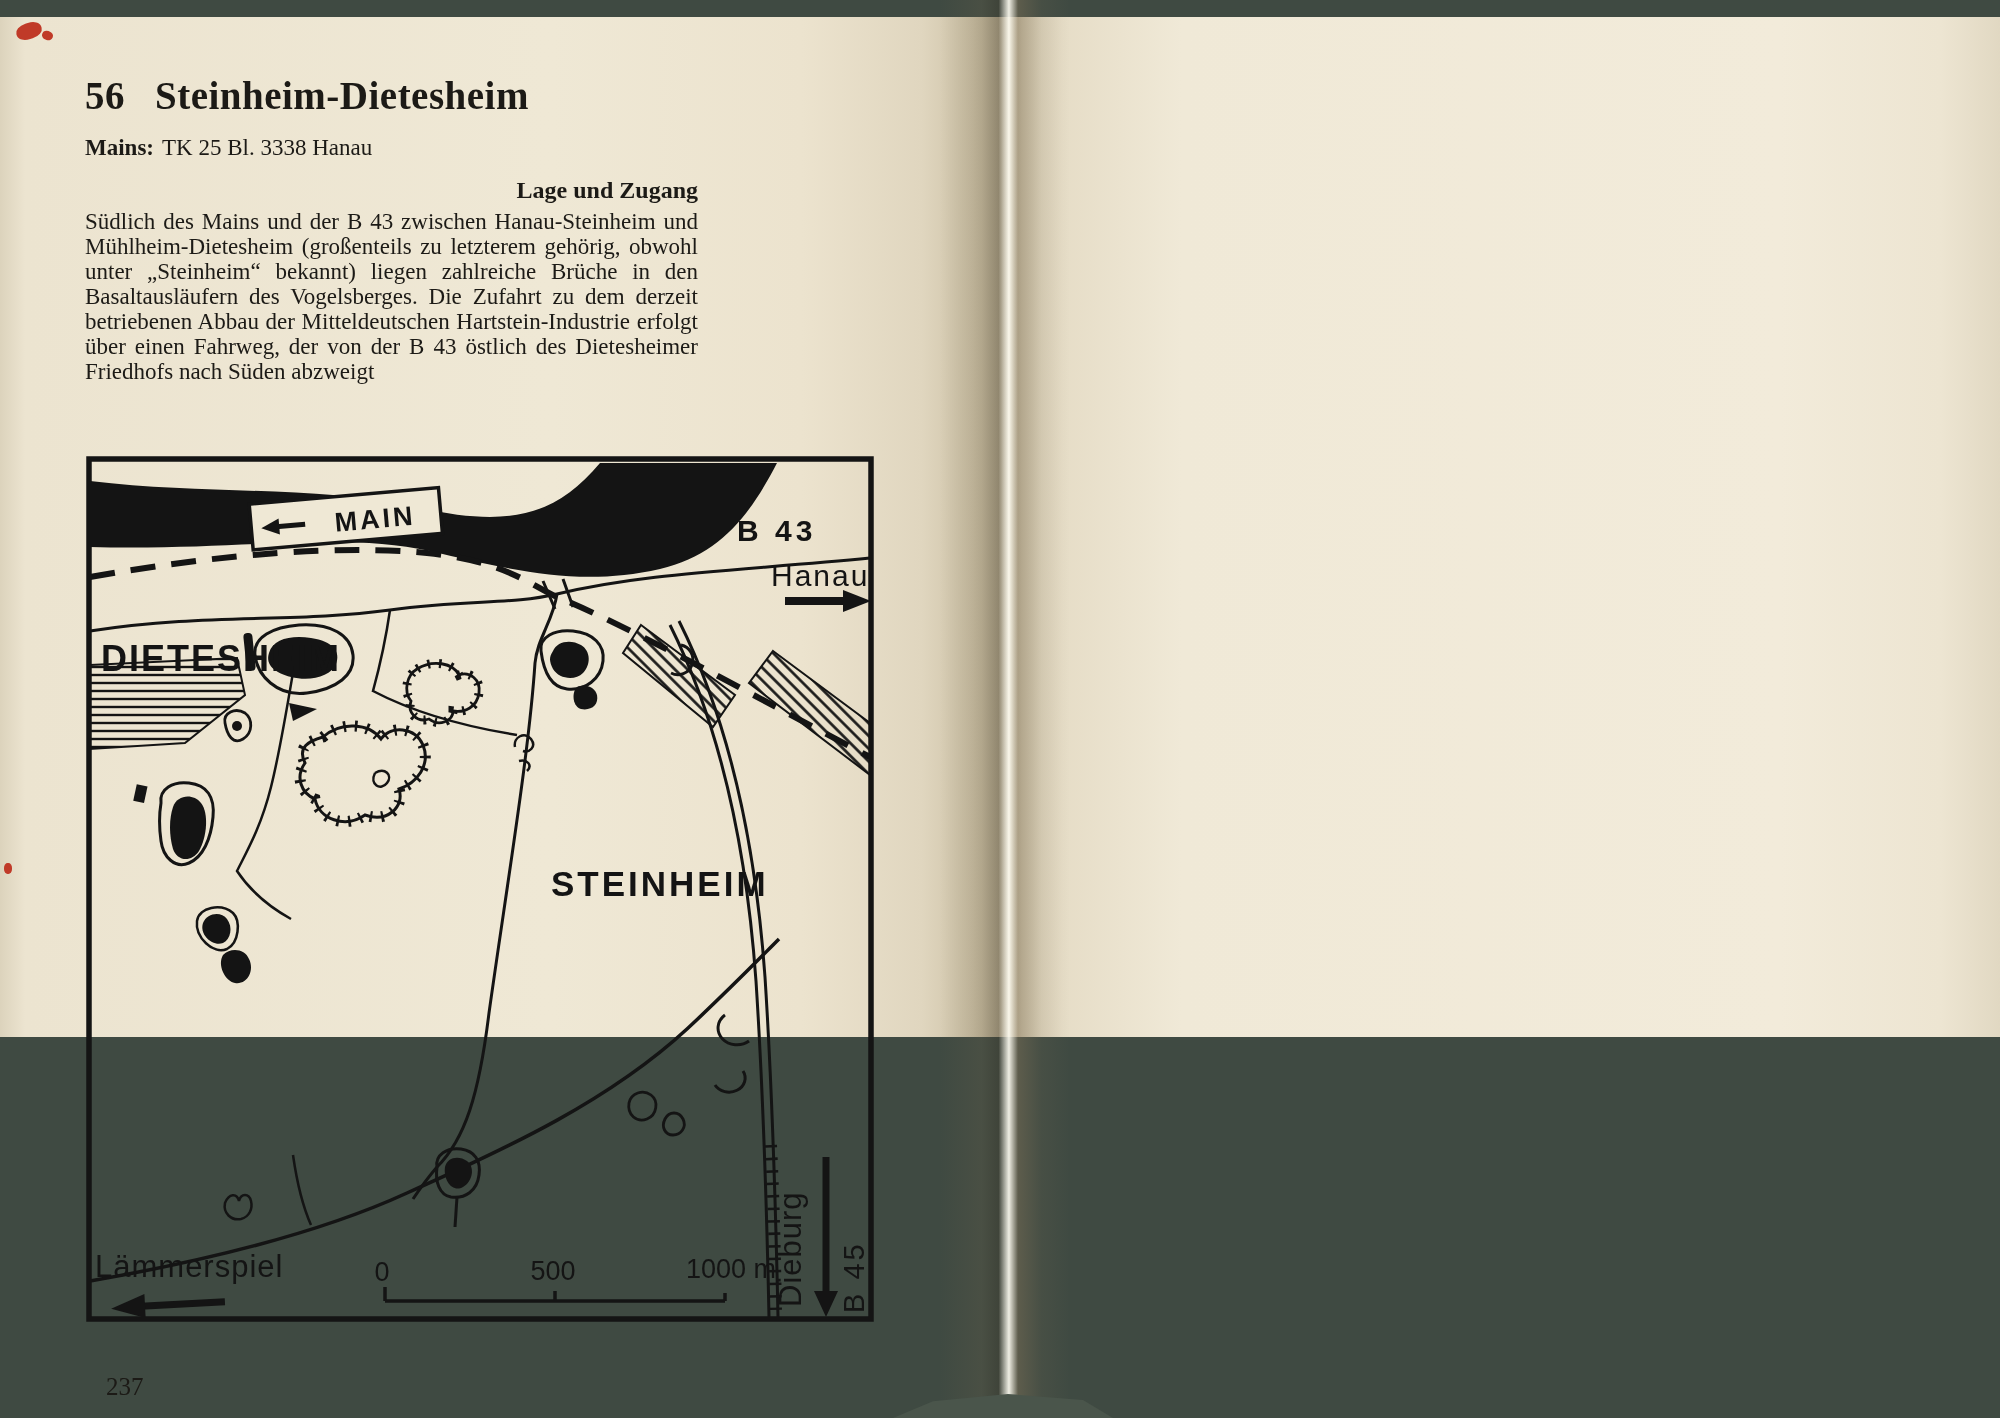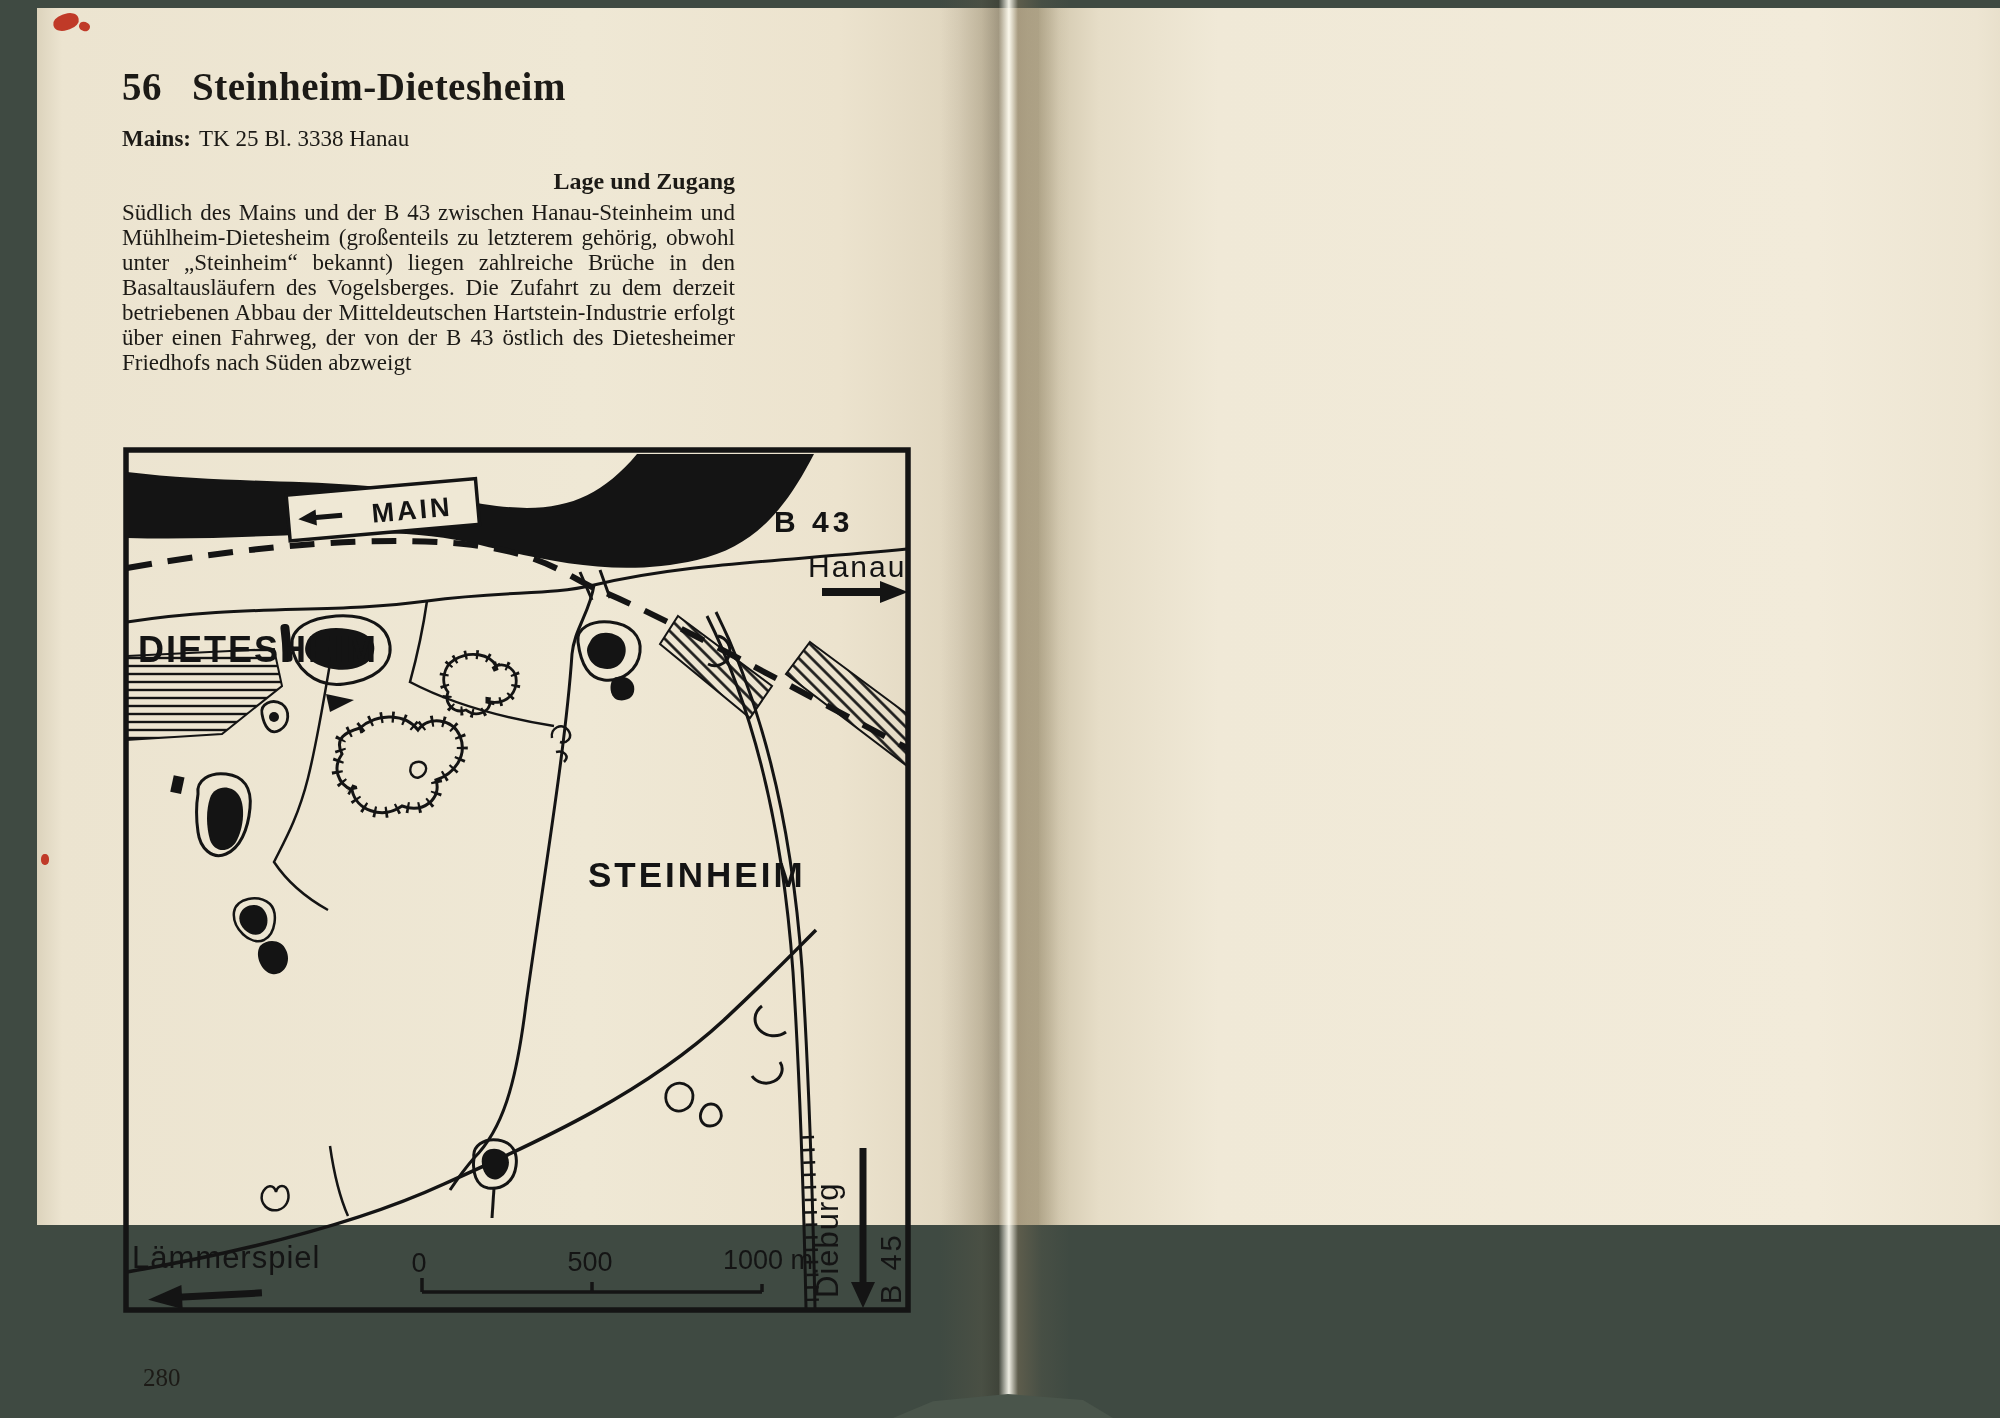--- a/index.html
+++ b/index.html
@@ -1,18 +1,18 @@
 <!DOCTYPE html>
 <html lang="de"><head>
 <meta charset="utf-8">
 <style>
   html,body{margin:0;padding:0;}
   .spread{position:relative;width:2000px;height:1418px;background:#3f4a42;overflow:hidden;
           font-family:"Liberation Serif","DejaVu Serif",serif;color:#1c1a16;}
-  .page{position:absolute;top:8px;height:1217px;margin-left:37px;}
+  .page{position:absolute;top:17px;height:1020px;}
   .page-left{left:0;width:1002px;
     background:linear-gradient(90deg,#dcd3bc 0%,#ece4d0 2.5%,#efe8d5 55%,#ece3ce 80%,#e0d6bf 92%,#cdc2a7 97%,#b5aa8e 100%);}
   .page-right{left:1002px;width:998px;
     background:linear-gradient(90deg,#b8ad91 0%,#d5cbb2 2%,#e6ddc7 6%,#f0e9d7 18%,#f2ebda 78%,#ede5d2 94%,#e1d8c2 100%);}
   .gutter{position:absolute;left:940px;top:0;width:130px;height:1418px;pointer-events:none;
     background:linear-gradient(90deg,rgba(90,80,60,0) 0%,rgba(110,98,74,0.22) 32%,rgba(64,56,40,0.32) 45%,rgba(255,253,242,0.92) 53%,rgba(130,115,88,0.45) 60%,rgba(130,115,88,0.12) 78%,rgba(130,115,88,0) 100%);}
   .table-edge{position:absolute;left:878px;top:1394px;width:250px;height:24px;background:#4a554b;
     clip-path:polygon(6% 100%,94% 100%,82% 25%,52% 0,22% 30%);}
   .fleck{position:absolute;background:#c03a28;border-radius:45%;}
   .fleck1{left:16px;top:6px;width:26px;height:16px;transform:rotate(-18deg);}
@@ -164,21 +164,21 @@
         <g>
           <path d="M741,702 V840" stroke="#141414" stroke-width="7" fill="none"></path>
           <path d="M729,836 L741,862 L753,836 Z" fill="#141414"></path>
         </g>
         <text transform="translate(779,858) rotate(-90)" font-size="29" letter-spacing="3" fill="#141414">B 45</text>
 
         <rect x="4" y="4" width="782" height="860" fill="none" stroke="#141414" stroke-width="5.5"></rect>
       </svg>
     </div>
 
-    <div class="page-num pn-left">280</div>
+    <div class="page-num pn-left">237</div>
   </div>
 
   <div class="page page-right">
     
 
     
   </div>
 
   <div class="gutter"></div>
   <div class="table-edge"></div>

